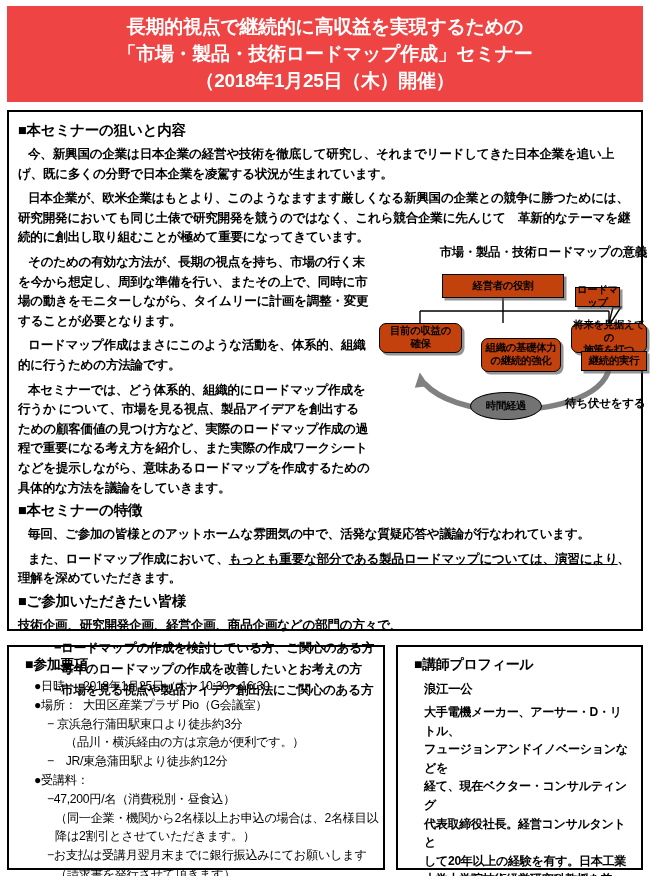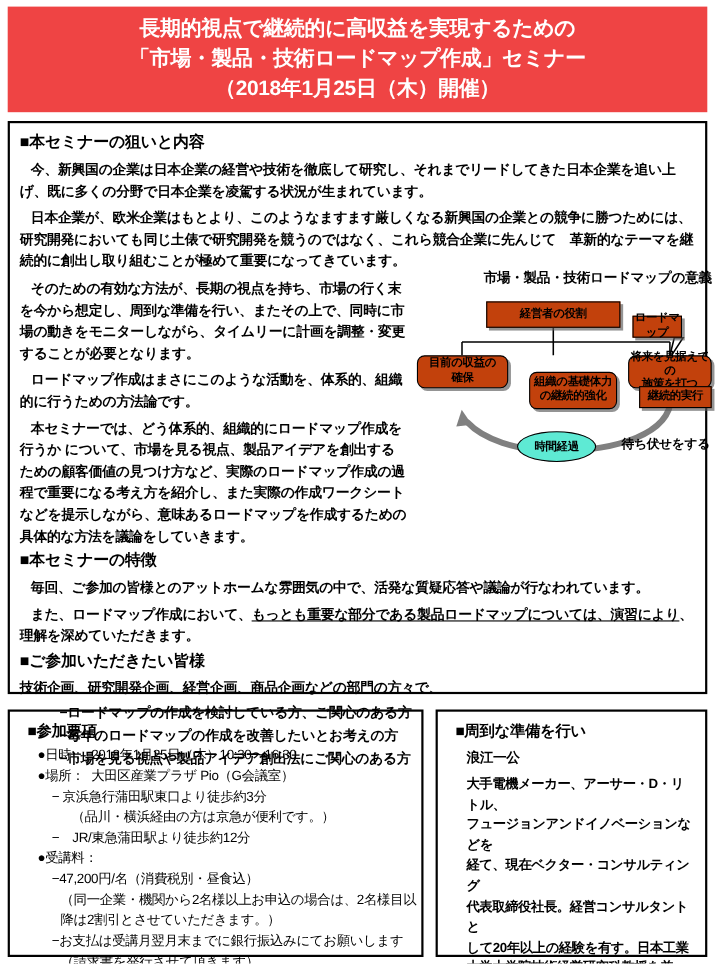--- a/index.html
+++ b/index.html
@@ -133,21 +133,21 @@
   .n-rm    { left: 198px; top: 43px;  width: 45px;  height: 20px;
              box-shadow: 2.5px 2.5px 0 rgba(90,90,90,0.65); border-radius:0; }
   .n-cont  { left: 204px; top: 107px; width: 66px;  height: 20px; border-radius:0; }
 
   .ellipse {
     position: absolute;
     left: 93px; top: 148px;
     width: 70px; height: 26px;
     border: 1.6px solid #000000;
     border-radius: 50%;
-    background: #5eead4;
+    background: #737373;
     font-size: 10.4px;
     font-weight: bold;
     letter-spacing: -0.3px;
     display: flex;
     align-items: center;
     justify-content: center;
   }
   .matiburi {
     position: absolute;
     left: 188px; top: 152px;
@@ -296,21 +296,21 @@
     <div class="b-line i2">−　JR/東急蒲田駅より徒歩約12分</div>
     <div class="b-line i1">●受講料：</div>
     <div class="b-line i2">−47,200円/名（消費税別・昼食込）</div>
     <div class="b-line i4">（同一企業・機関から2名様以上お申込の場合は、2名様目以</div>
     <div class="b-line i4">降は2割引とさせていただきます。）</div>
     <div class="b-line i2">−お支払は受講月翌月末までに銀行振込みにてお願いします</div>
     <div class="b-line i4">（請求書を発行させて頂きます）。</div>
   </div>
 
   <div class="box-bottom box-right">
-    <div class="b-head">■周到な準備を行い</div>
+    <div class="b-head">■講師プロフィール</div>
     <div class="p-name">浪江一公</div>
     <div class="p-body">
       <div>大手電機メーカー、アーサー・D・リトル、</div>
       <div>フュージョンアンドイノベーションなどを</div>
       <div>経て、現在ベクター・コンサルティング</div>
       <div>代表取締役社長。経営コンサルタントと</div>
       <div>して20年以上の経験を有す。日本工業</div>
       <div>大学大学院技術経営研究科教授を兼任。</div>
 
     </div>

